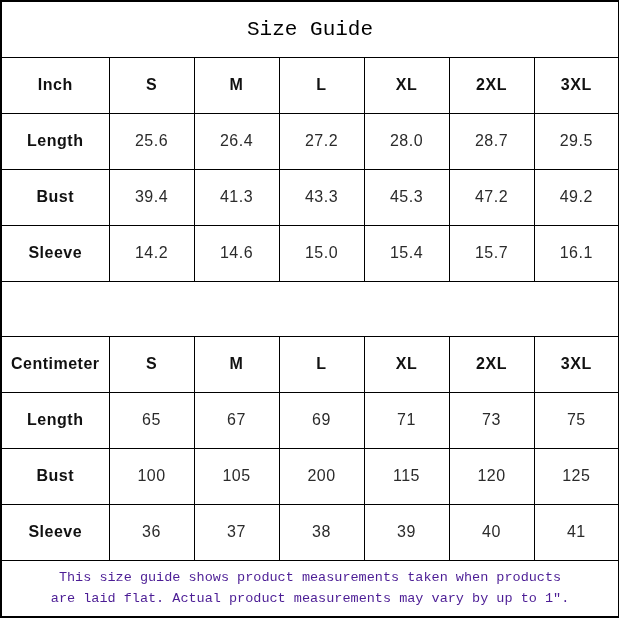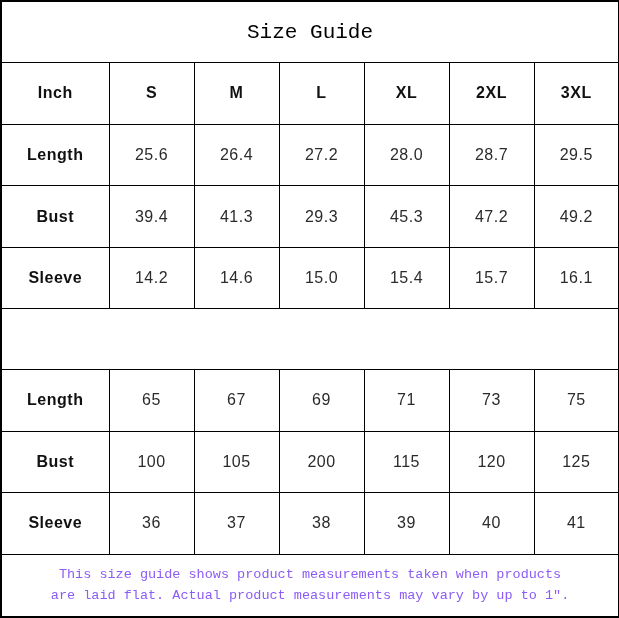--- a/index.html
+++ b/index.html
@@ -57,21 +57,21 @@
     font-family: "Liberation Sans", sans-serif;
     font-weight: normal;
     font-size: 16px;
     letter-spacing: 0.5px;
     color: #2b2b2b;
     margin-top: 38px;
   }
   td.note {
     font-family: "Liberation Mono", "DejaVu Sans Mono", monospace;
     font-size: 13.5px;
-    color: #8b5cf6;
+    color: #4c1d95;
     line-height: 21px;
   }
 </style>
 </head>
 <body>
 
 <div class="guide-wrap">
   <table class="guide">
     <colgroup>
       <col class="c-label">
@@ -105,40 +105,49 @@
       <td class="val">27.2</td>
       <td class="val">28.0</td>
       <td class="val">28.7</td>
       <td class="val">29.5</td>
     </tr>
 
     <tr class="r-data">
       <td class="head">Bust</td>
       <td class="val">39.4</td>
       <td class="val">41.3</td>
-      <td class="val">29.3</td>
+      <td class="val">43.3</td>
       <td class="val">45.3</td>
       <td class="val">47.2</td>
       <td class="val">49.2</td>
     </tr>
 
     <tr class="r-data">
       <td class="head">Sleeve</td>
       <td class="val">14.2</td>
       <td class="val">14.6</td>
       <td class="val">15.0</td>
       <td class="val">15.4</td>
       <td class="val">15.7</td>
       <td class="val">16.1</td>
     </tr>
 
     <tr class="r-spacer">
       <td colspan="7"></td>
     </tr>
 
+    <tr class="r-head">
+      <td class="head">Centimeter</td>
+      <td class="head">S</td>
+      <td class="head">M</td>
+      <td class="head">L</td>
+      <td class="head">XL</td>
+      <td class="head">2XL</td>
+      <td class="head">3XL</td>
+    </tr>
 
     <tr class="r-data">
       <td class="head">Length</td>
       <td class="val">65</td>
       <td class="val">67</td>
       <td class="val">69</td>
       <td class="val">71</td>
       <td class="val">73</td>
       <td class="val">75</td>
     </tr>

